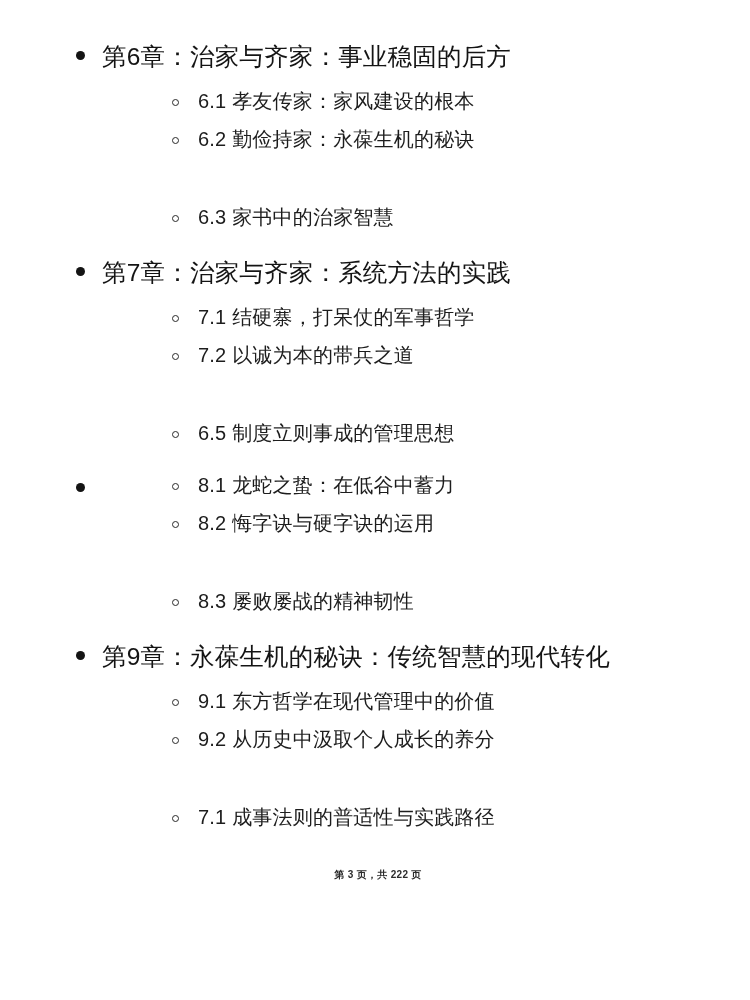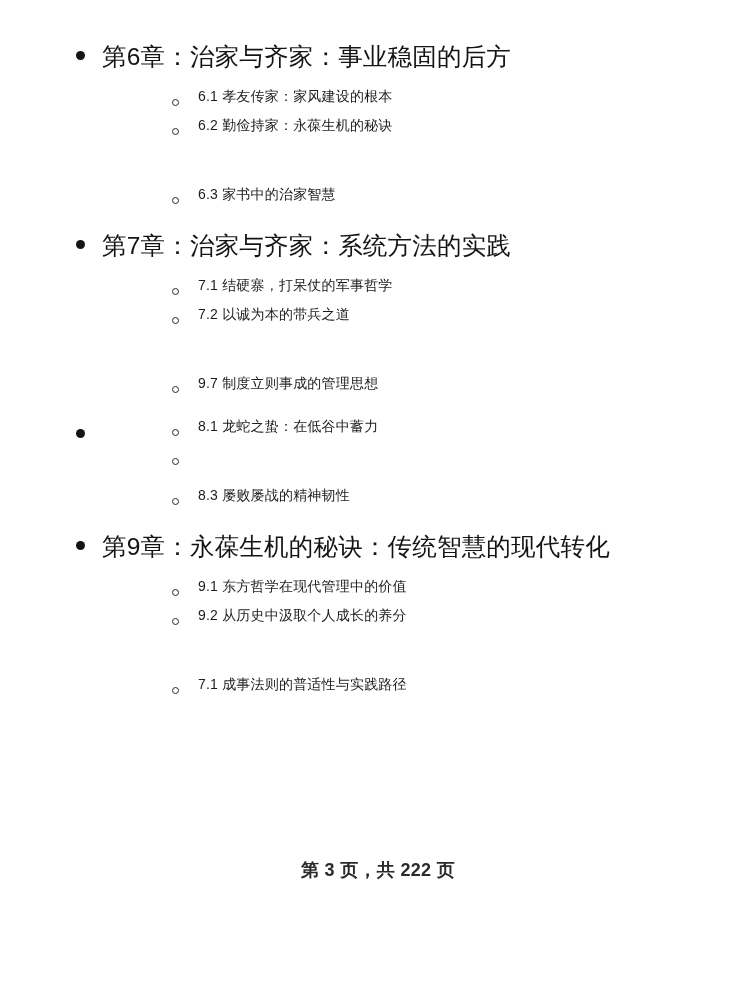--- a/index.html
+++ b/index.html
@@ -72,33 +72,33 @@
     left: 70px;
     top: 13px;
     width: 7px;
     height: 7px;
     border-radius: 50%;
     border: 1.6px solid #2a2a2a;
     box-sizing: border-box;
     background: transparent;
   }
   .section-title {
-    font-size: 14px;
+    font-size: 20px;
     line-height: 1.5;
     letter-spacing: 0.2px;
     color: #1d1d1d;
     margin: 0;
   }
   .footer {
     position: absolute;
     left: 0;
     right: 0;
     bottom: 18px;
     text-align: center;
-    font-size: 18px;
+    font-size: 10px;
     font-weight: bold;
     color: #2b2b2b;
     letter-spacing: 0.3px;
     padding-left: 6px;
   }
 </style>
 </head>
 <body>
 
 <div class="page">
@@ -131,34 +131,35 @@
         <li class="section">
           <span class="bullet-hollow"></span>
           <p class="section-title">7.1 结硬寨，打呆仗的军事哲学</p>
         </li>
         <li class="section">
           <span class="bullet-hollow"></span>
           <p class="section-title">7.2 以诚为本的带兵之道</p>
         </li>
         <li class="section">
           <span class="bullet-hollow"></span>
-          <p class="section-title">9.7 制度立则事成的管理思想</p>
+          <p class="section-title">6.5 制度立则事成的管理思想</p>
         </li>
       </ul>
     </li>
 
     <li class="chapter">
       <span class="bullet"></span>
       <ul class="sections">
         <li class="section">
           <span class="bullet-hollow"></span>
           <p class="section-title">8.1 龙蛇之蛰：在低谷中蓄力</p>
         </li>
         <li class="section">
           <span class="bullet-hollow"></span>
+          <p class="section-title">8.2 悔字诀与硬字诀的运用</p>
         </li>
         <li class="section">
           <span class="bullet-hollow"></span>
           <p class="section-title">8.3 屡败屡战的精神韧性</p>
         </li>
       </ul>
     </li>
 
     <li class="chapter">
       <span class="bullet"></span>

